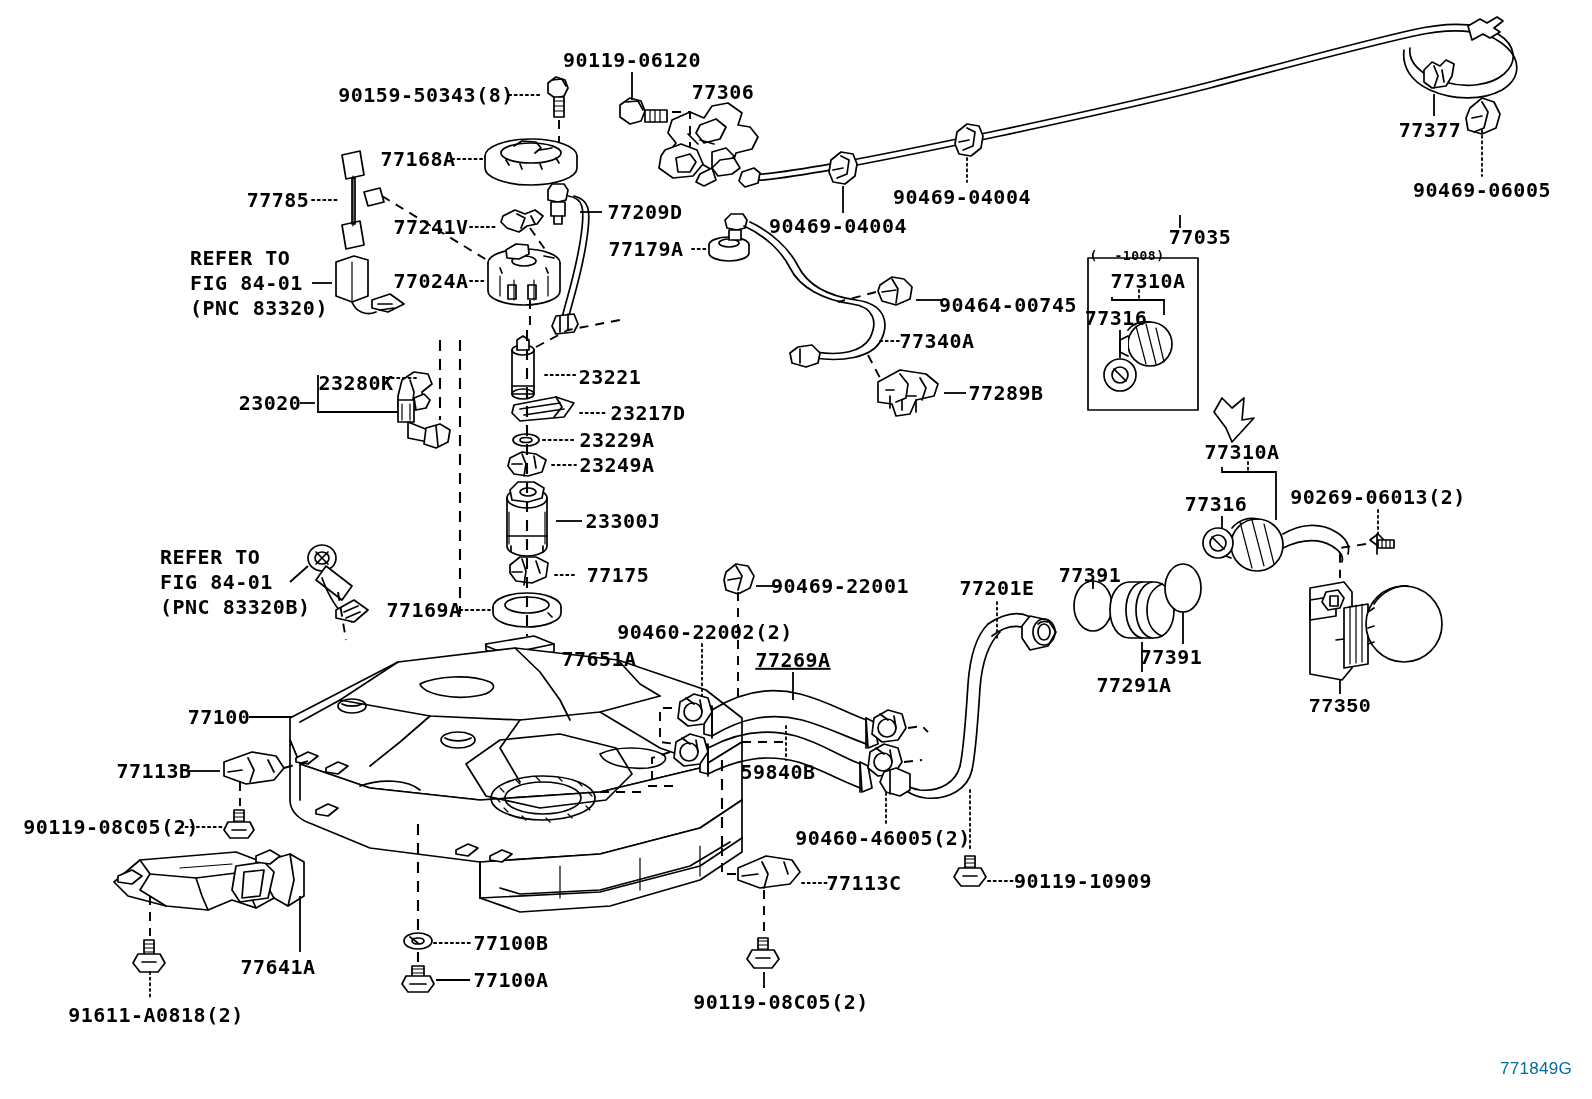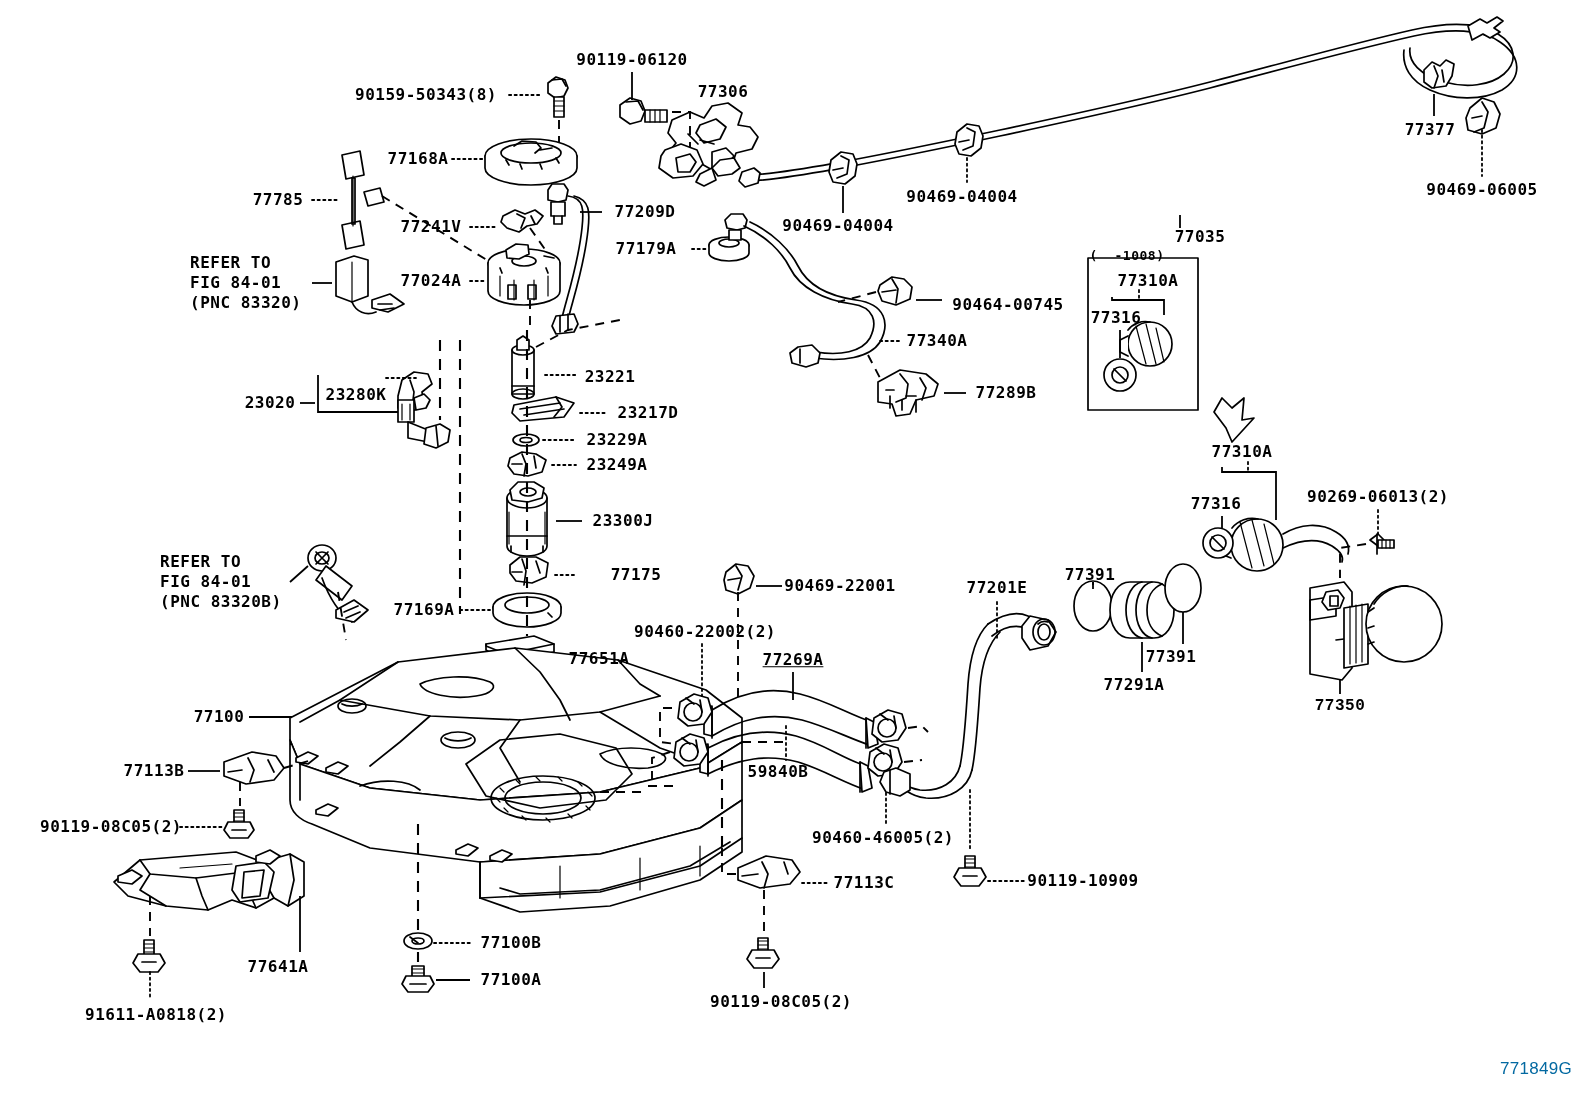--- a/index.html
+++ b/index.html
@@ -8,21 +8,21 @@
     width:1592px;height:1099px;
     background:#ffffff;
     overflow:hidden;
     font-family:"DejaVu Sans Mono","Liberation Mono",monospace;
   }
   #art{position:absolute;left:0;top:0;width:1592px;height:1099px;}
   .lbl{
     position:absolute;
     font-family:"DejaVu Sans Mono","Liberation Mono",monospace;
     font-weight:bold;
-    font-size:16px;
+    font-size:20px;
     letter-spacing:0.5px;
     color:#000;
     white-space:pre;
     line-height:1.22;
     transform:translate(-50%,-50%);
     user-select:none;
   }
   .lbl.al{transform:translate(0,-50%);}
   .lbl.multi{line-height:1.24;}
   .figid{
@@ -642,33 +642,33 @@
   <div class="lbl" style="left:1200px;top:237px;">77035</div>
   <div class="lbl" style="left:1127px;top:256px;font-size:13px;">(  -1008)</div>
   <div class="lbl al multi" style="left:190px;top:283px;">REFER TO
 FIG 84-01
 (PNC 83320)</div>
   <div class="lbl" style="left:431px;top:281px;">77024A</div>
   <div class="lbl" style="left:1008px;top:305px;">90464-00745</div>
   <div class="lbl" style="left:1148px;top:281px;">77310A</div>
   <div class="lbl" style="left:1116px;top:318px;">77316</div>
   <div class="lbl" style="left:937px;top:341px;">77340A</div>
-  <div class="lbl" style="left:356px;top:395px;">23280K</div>
+  <div class="lbl" style="left:356px;top:383px;">23280K</div>
   <div class="lbl" style="left:610px;top:377px;">23221</div>
   <div class="lbl" style="left:270px;top:403px;">23020</div>
   <div class="lbl" style="left:648px;top:413px;">23217D</div>
   <div class="lbl" style="left:1006px;top:393px;">77289B</div>
   <div class="lbl" style="left:617px;top:440px;">23229A</div>
   <div class="lbl" style="left:617px;top:465px;">23249A</div>
   <div class="lbl" style="left:1242px;top:452px;">77310A</div>
   <div class="lbl" style="left:1216px;top:504px;">77316</div>
   <div class="lbl" style="left:1378px;top:497px;">90269-06013(2)</div>
   <div class="lbl" style="left:623px;top:521px;">23300J</div>
   <div class="lbl" style="left:1090px;top:575px;">77391</div>
-  <div class="lbl" style="left:636px;top:575px;">77175</div>
+  <div class="lbl" style="left:618px;top:575px;">77175</div>
   <div class="lbl al multi" style="left:160px;top:582px;">REFER TO
 FIG 84-01
 (PNC 83320B)</div>
   <div class="lbl" style="left:840px;top:586px;">90469-22001</div>
   <div class="lbl" style="left:997px;top:588px;">77201E</div>
   <div class="lbl" style="left:424px;top:610px;text-align:right;">77169A</div>
   <div class="lbl" style="left:705px;top:632px;">90460-22002(2)</div>
   <div class="lbl" style="left:793px;top:660px;text-decoration:underline;">77269A</div>
   <div class="lbl" style="left:599px;top:659px;">77651A</div>
   <div class="lbl" style="left:1171px;top:657px;">77391</div>

